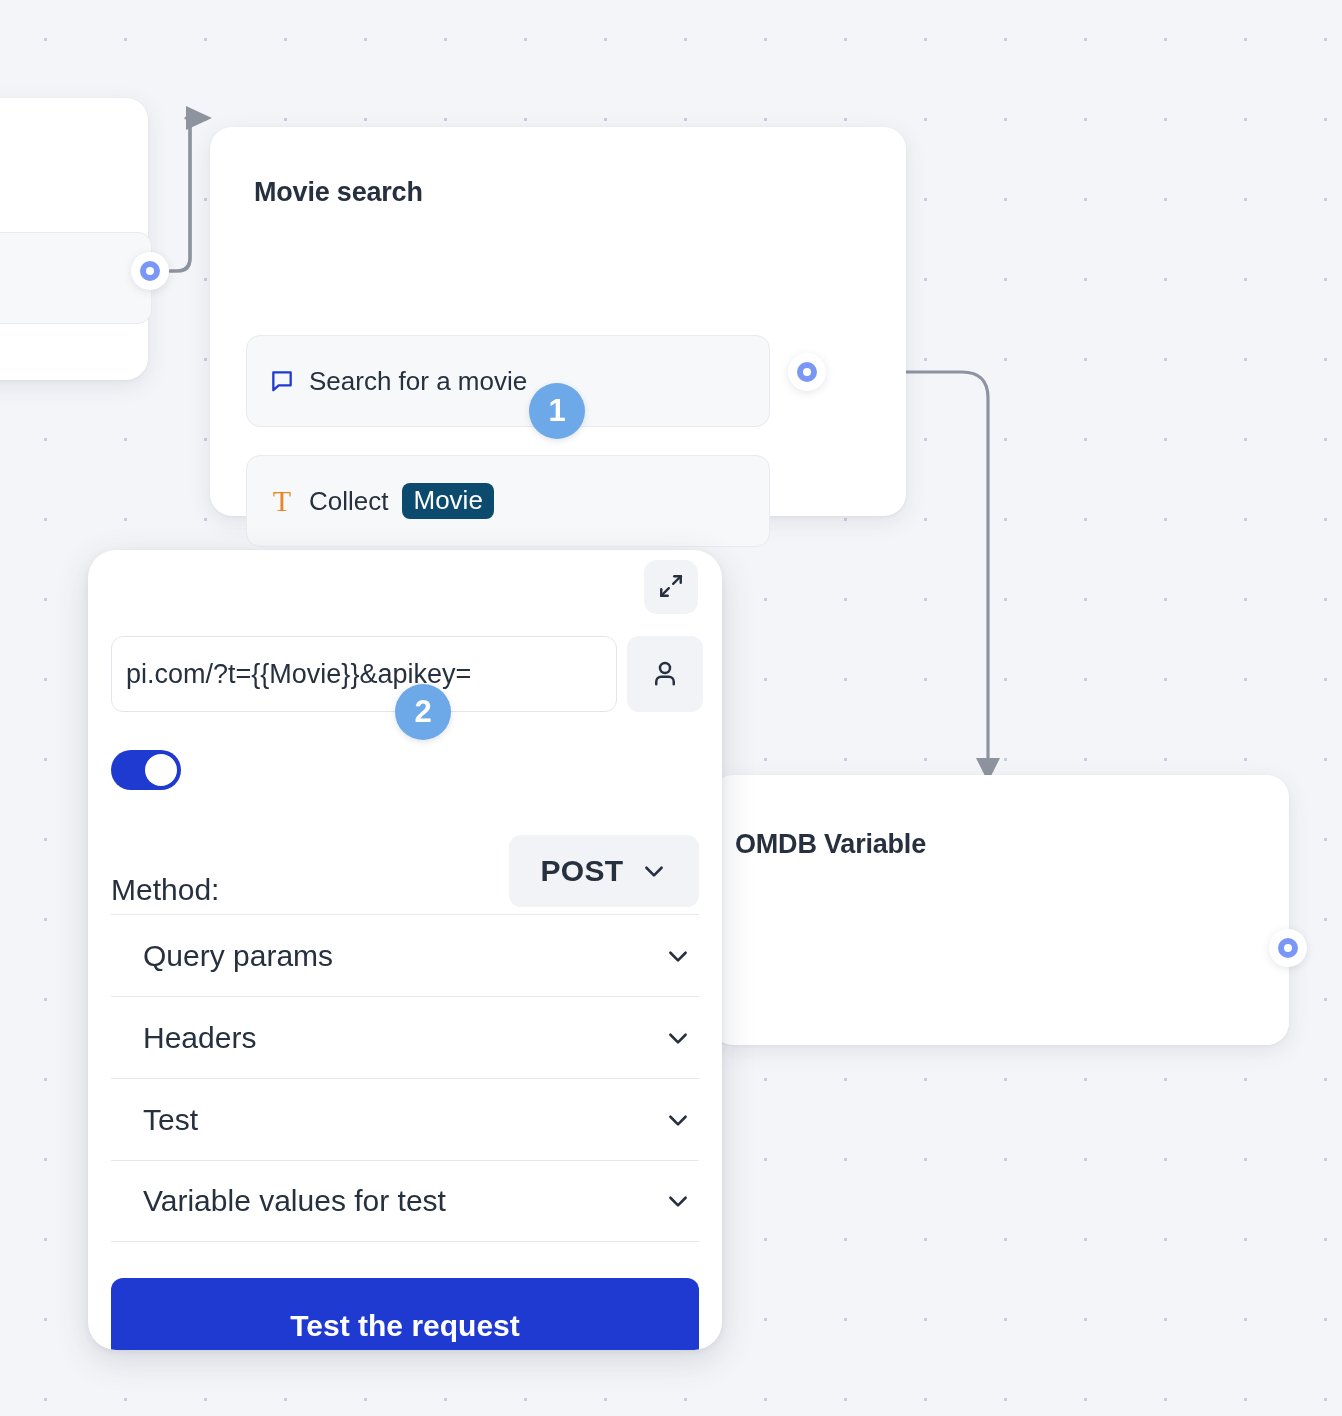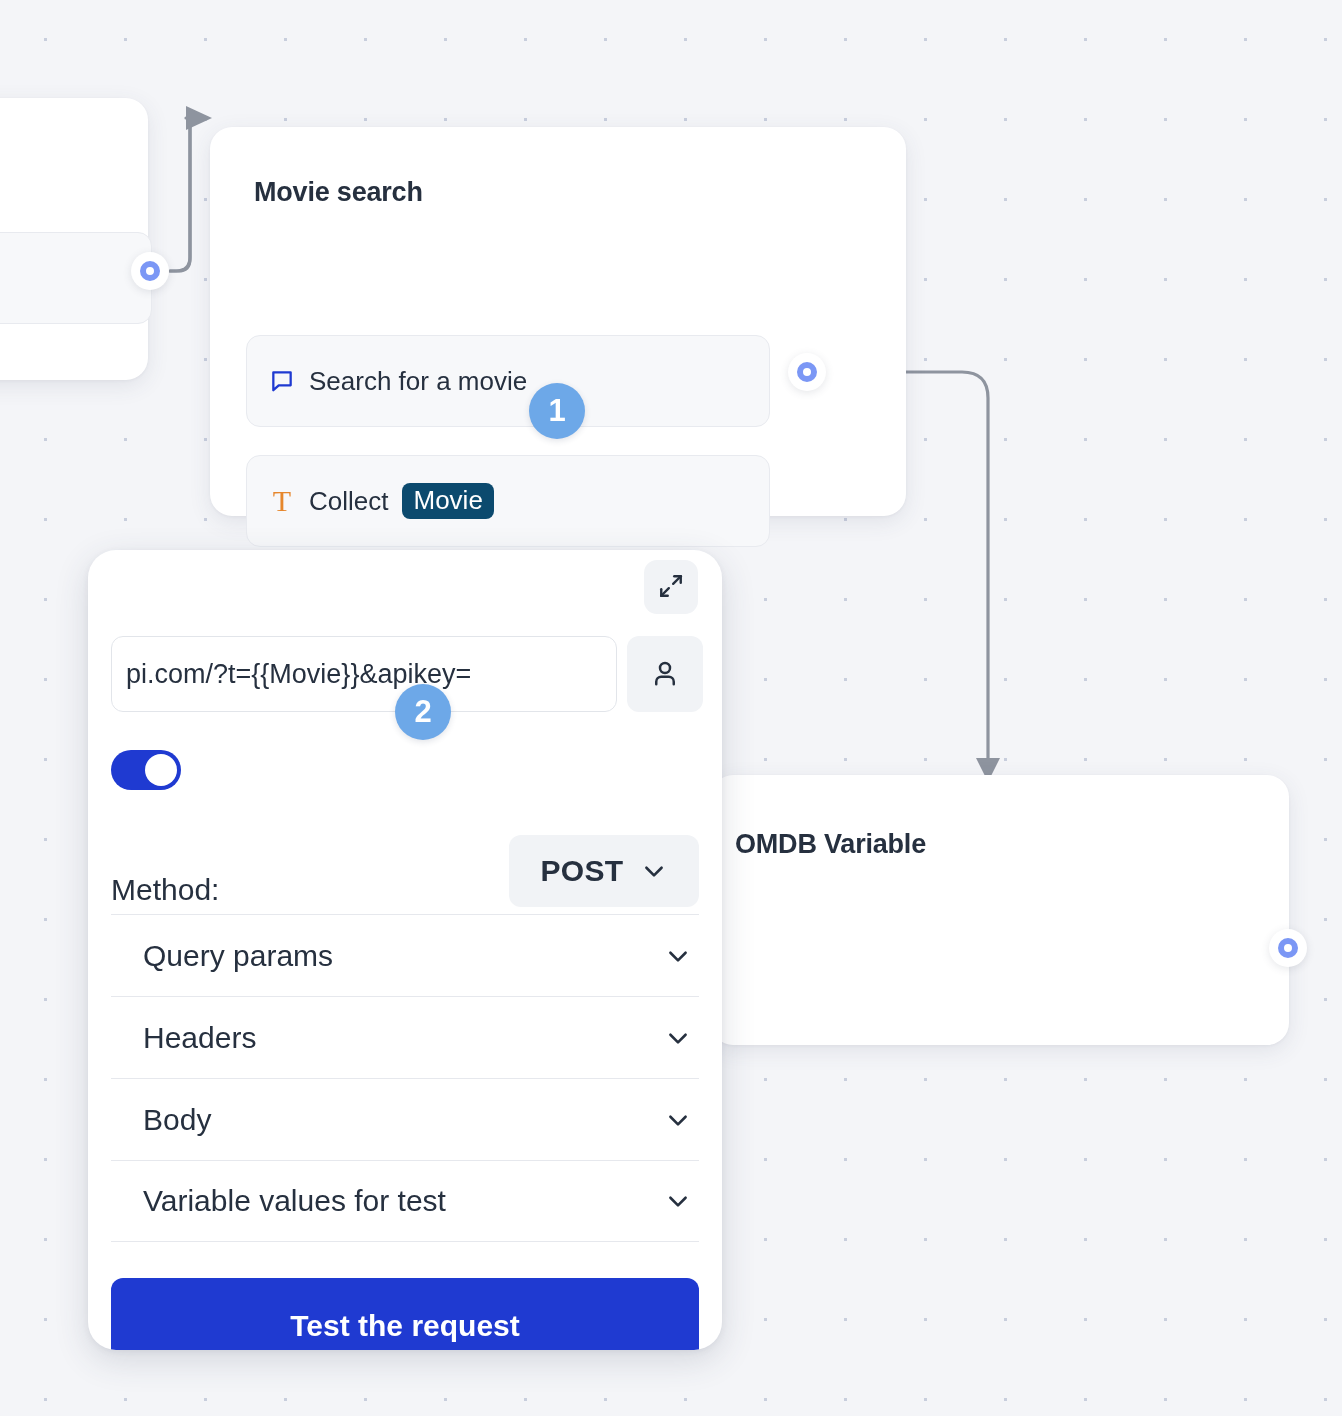--- a/index.html
+++ b/index.html
@@ -484,21 +484,21 @@
     </div>
     <div class="acc-item">
       <span class="acc-label">Headers</span>
       <span class="chev">
         <svg viewBox="0 0 24 24" width="26" height="26" fill="none" stroke="#26303f" stroke-width="2.4" stroke-linecap="round" stroke-linejoin="round">
           <path d="M5 9 L12 16 L19 9"></path>
         </svg>
       </span>
     </div>
     <div class="acc-item">
-      <span class="acc-label">Body</span>
+      <span class="acc-label">Test</span>
       <span class="chev">
         <svg viewBox="0 0 24 24" width="26" height="26" fill="none" stroke="#26303f" stroke-width="2.4" stroke-linecap="round" stroke-linejoin="round">
           <path d="M5 9 L12 16 L19 9"></path>
         </svg>
       </span>
     </div>
     <div class="acc-item">
       <span class="acc-label">Variable values for test</span>
       <span class="chev">
         <svg viewBox="0 0 24 24" width="26" height="26" fill="none" stroke="#26303f" stroke-width="2.4" stroke-linecap="round" stroke-linejoin="round">

